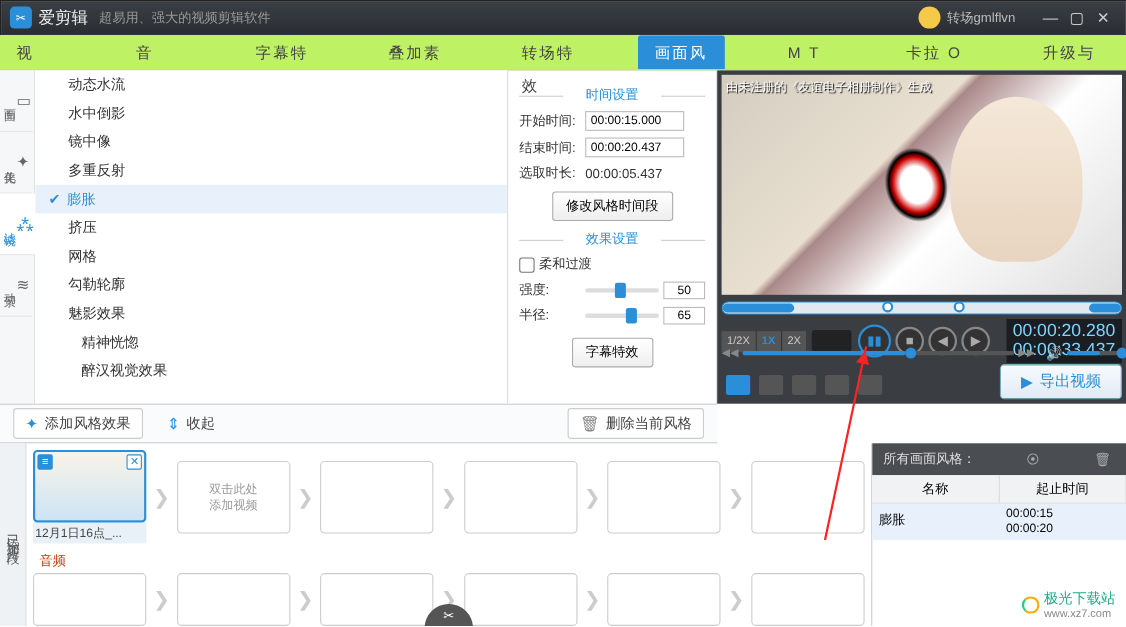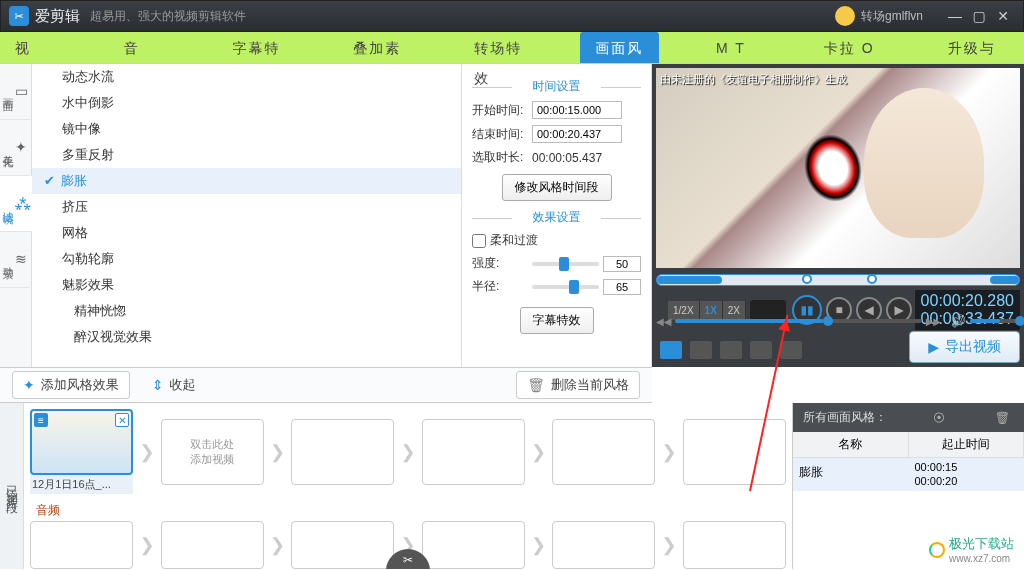--- a/index.html
+++ b/index.html
@@ -40,21 +40,21 @@
 .slider .thumb { position:absolute; width:10px; height:14px; background:#2a8fd8; border-radius:2px; top:-5px; }
 .numbox { width:38px; border:1px solid #bbb; padding:1px 3px; font-size:11px; text-align:center; }
 .preview { flex:1; background:#3a3e42; position:relative; }
 .preview-img { position:absolute; top:4px; left:4px; right:4px; height:200px; background:linear-gradient(135deg,#d4cdbf 0%,#e8dfd0 40%,#a88 42%,#fff 60%,#ddd 100%); }
 .preview-img::before { content:""; position:absolute; left:35%; top:20%; width:100px; height:120px; background:radial-gradient(ellipse,#fff 20%,#c00 30%,#000 35%,transparent 40%); transform:rotate(-15deg); border-radius:50%; }
 .preview-img::after { content:""; position:absolute; right:10%; top:10%; width:120px; height:150px; background:linear-gradient(#f5e8d8,#e8d4c0); border-radius:50% 50% 40% 40%; }
 .wm { position:absolute; top:8px; left:8px; font-size:11px; color:#fff; text-shadow:1px 1px 1px #000; z-index:2; }
 .pv-track { position:absolute; left:4px; right:4px; top:210px; height:12px; background:#e0e8f0; border:1px solid #2a8fd8; border-radius:6px; }
 .pv-track .seg { position:absolute; top:1px; bottom:1px; background:#2a8fd8; border-radius:4px; }
 .pv-track .k { position:absolute; width:10px; height:10px; background:#fff; border:2px solid #2a8fd8; border-radius:50%; top:-1px; }
-.pv-ctrl { position:absolute; left:16px; right:4px; top:228px; height:36px; display:flex; align-items:center; }
+.pv-ctrl { position:absolute; left:4px; right:4px; top:228px; height:36px; display:flex; align-items:center; }
 .spd { background:#555; color:#ccc; font-size:10px; padding:4px 5px; border-right:1px solid #333; cursor:pointer; }
 .spd.a { color:#2a8fd8; font-weight:bold; }
 .cbtn { width:26px; height:26px; border:2px solid #888; border-radius:50%; margin:0 2px; display:flex; align-items:center; justify-content:center; color:#aaa; font-size:12px; cursor:pointer; background:#333; }
 .cbtn.play { border-color:#2a8fd8; color:#2a8fd8; width:30px; height:30px; }
 .tc { color:#7fd4ff; font-family:monospace; font-size:16px; text-align:right; line-height:1.1; margin-left:auto; background:#1a1e22; padding:2px 6px; }
 .pv-bot { position:absolute; left:4px; right:4px; bottom:38px; height:16px; display:flex; align-items:center; gap:4px; }
 .scrub { flex:1; height:4px; background:#555; position:relative; border-radius:2px; }
 .scrub::before { content:""; position:absolute; width:60%; height:100%; background:#2a8fd8; border-radius:2px; }
 .scrub .sk { position:absolute; width:10px; height:10px; background:#2a8fd8; border-radius:50%; top:-3px; }
 .export { position:absolute; bottom:4px; right:4px; background:linear-gradient(#f8fbff,#e0ebf5); border:1px solid #7ab; border-radius:4px; padding:6px 18px; font-size:14px; color:#2a8fd8; cursor:pointer; display:flex; align-items:center; gap:6px; }

